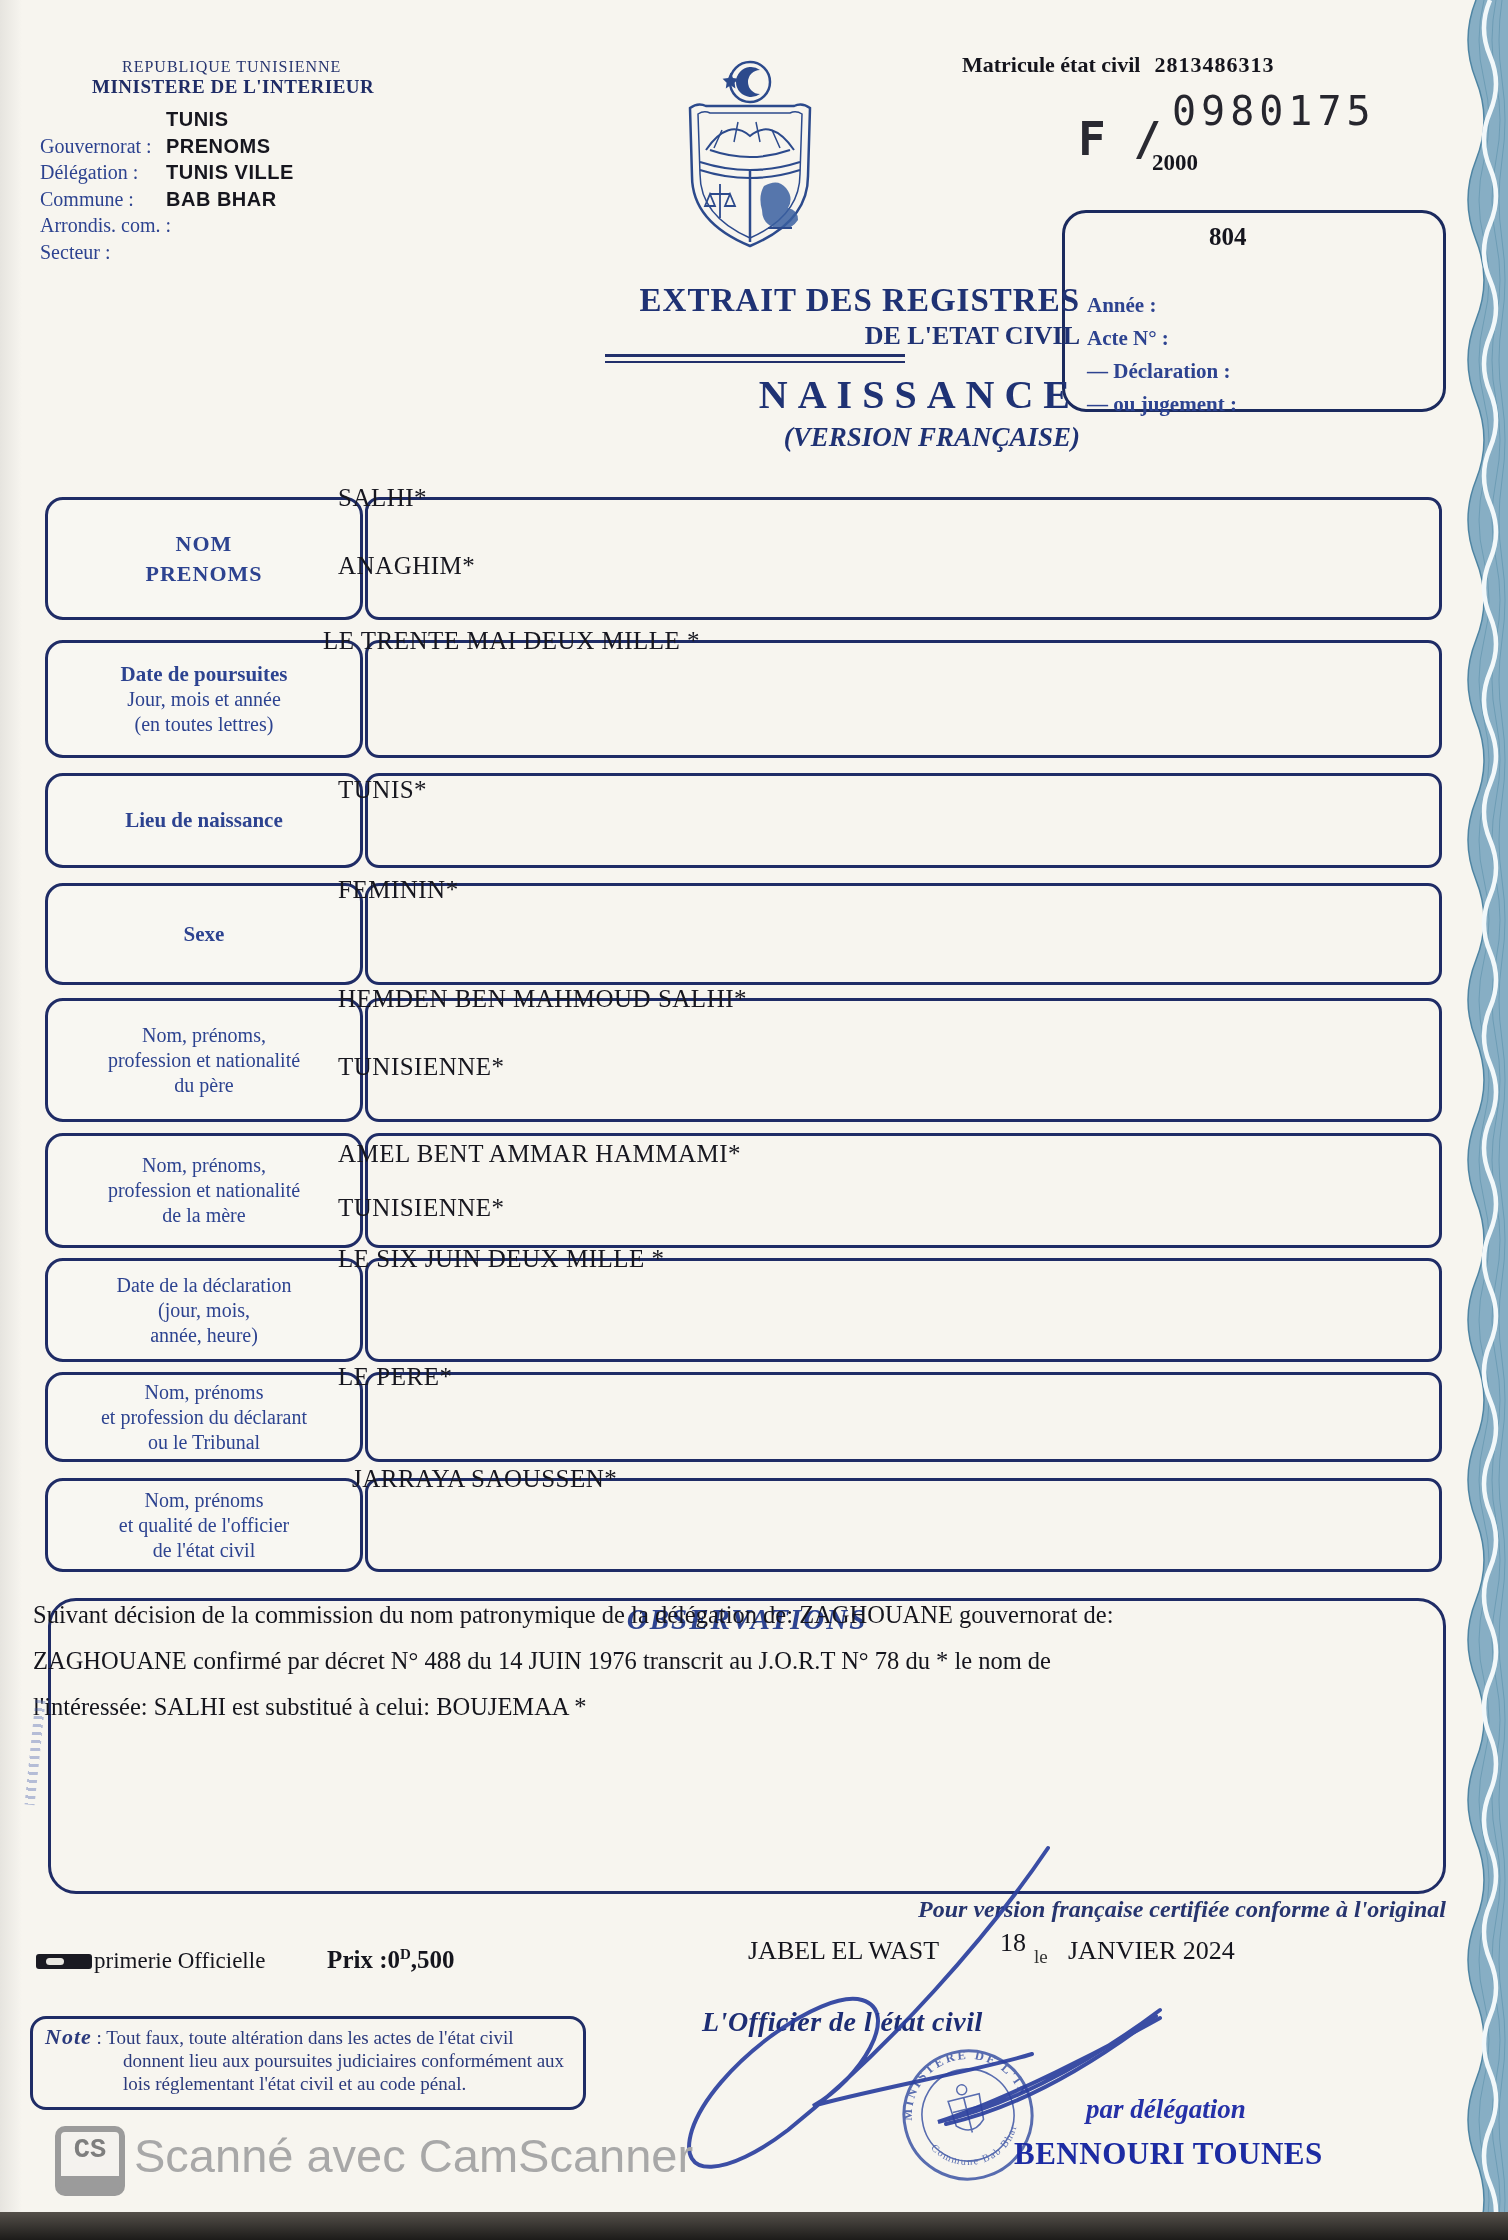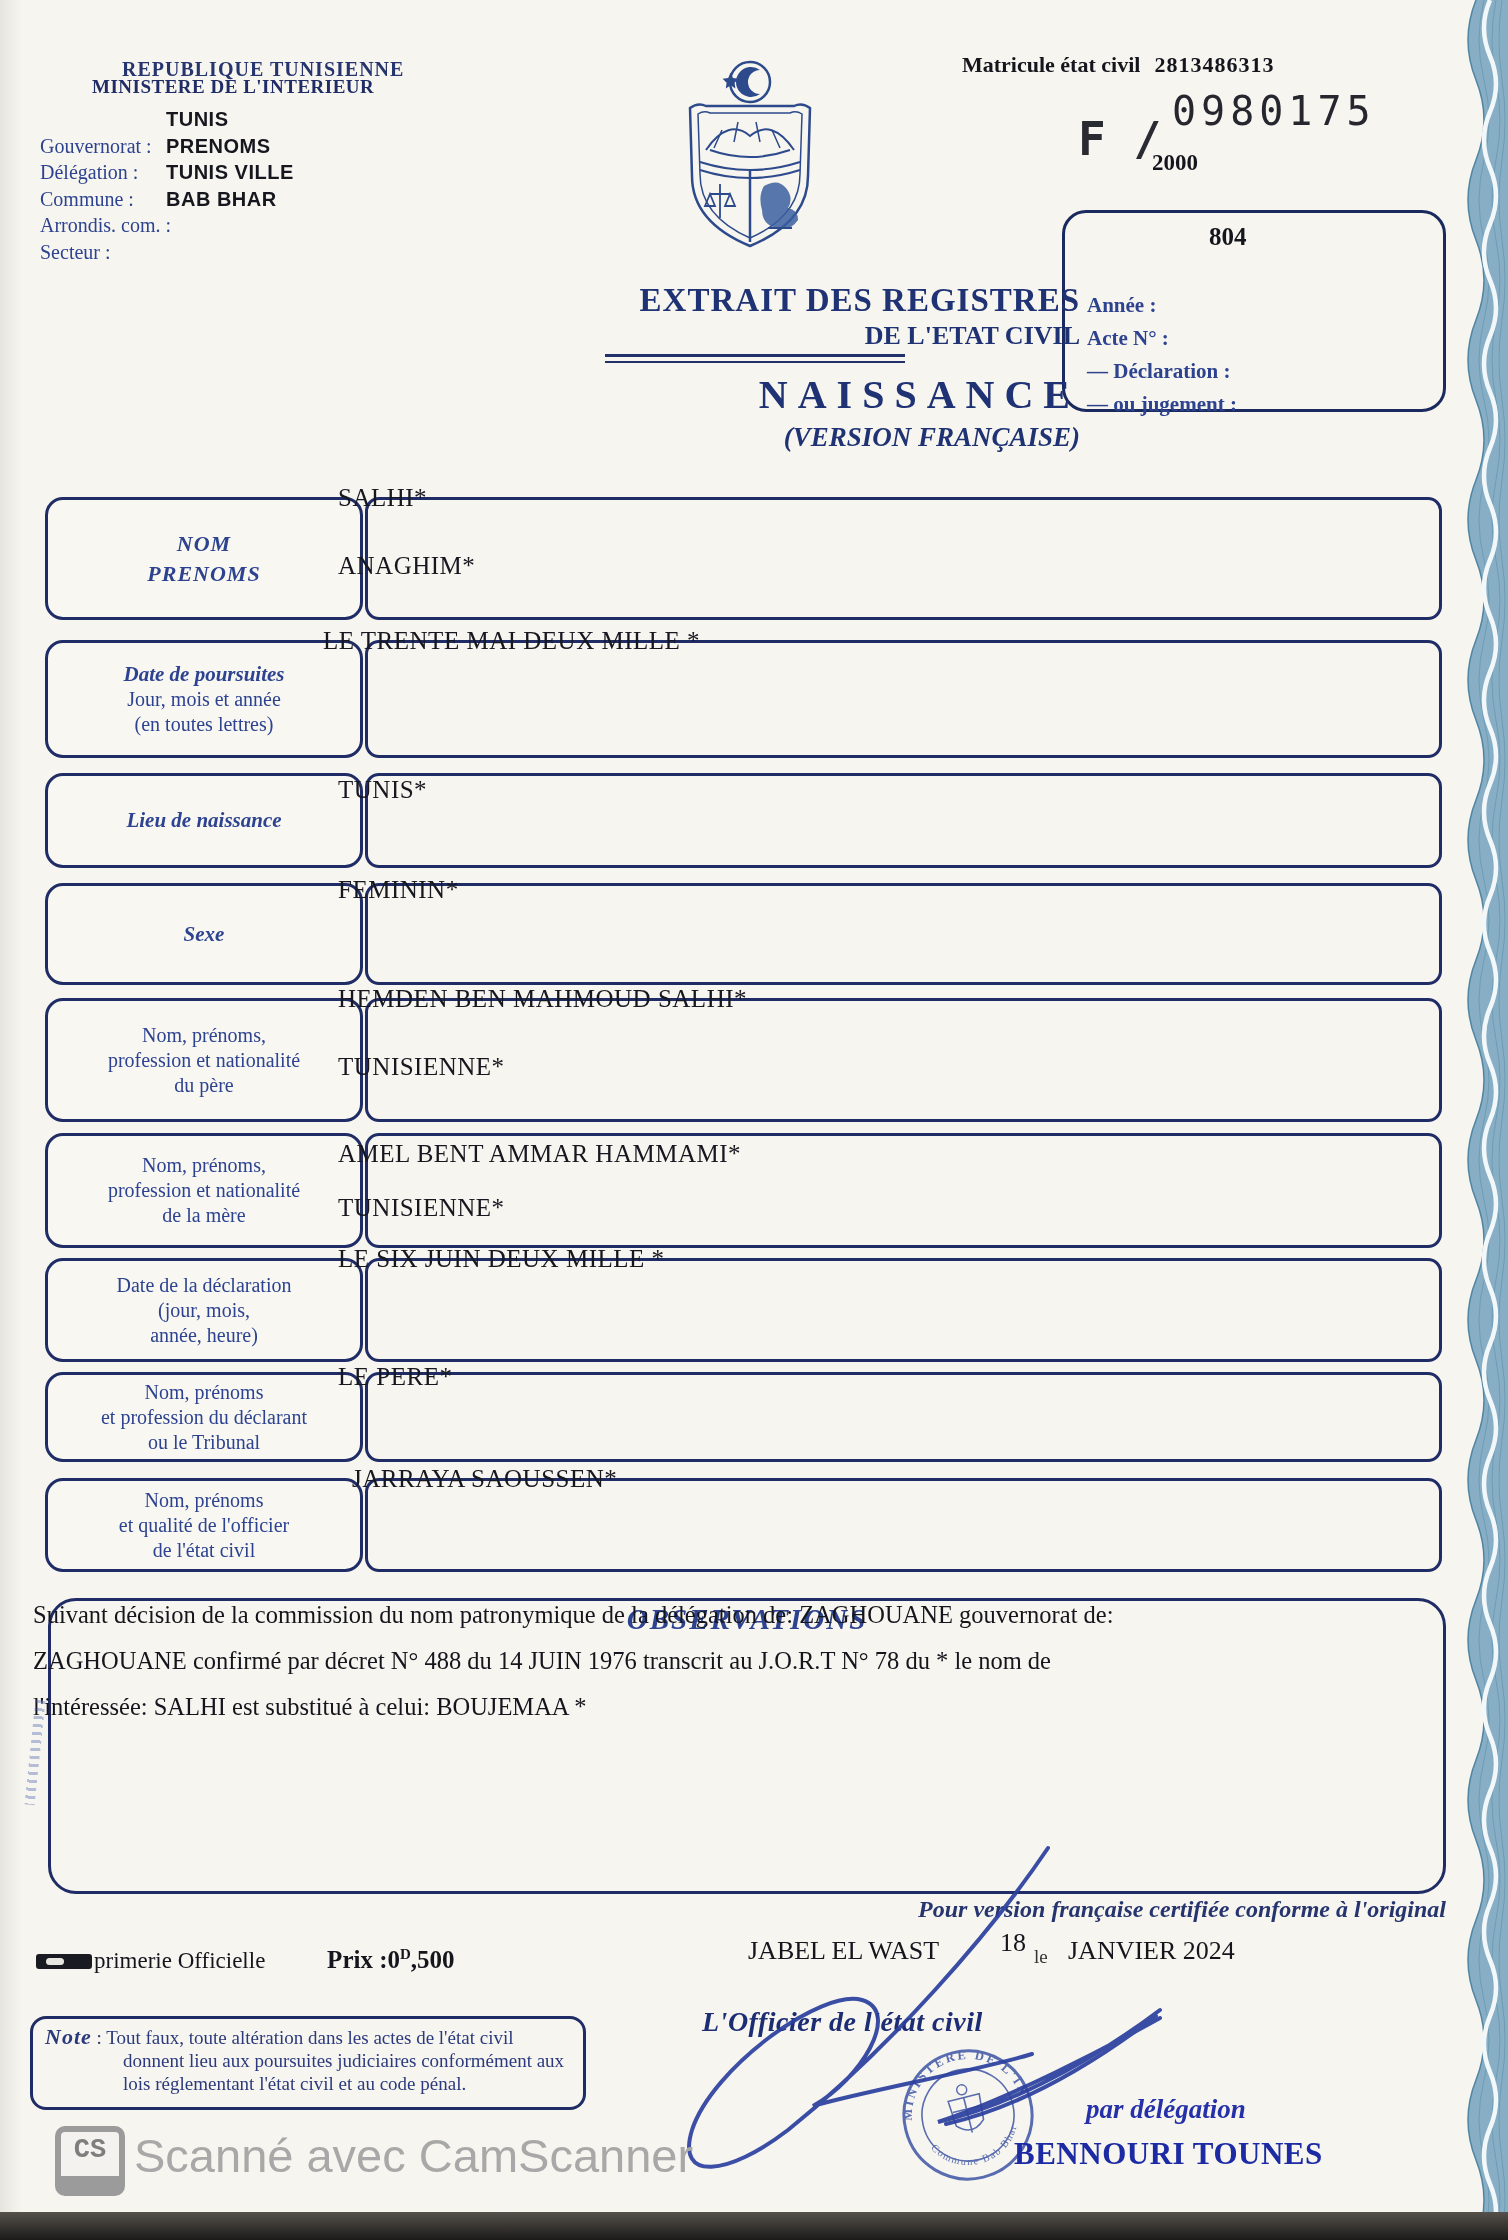--- a/index.html
+++ b/index.html
@@ -5,21 +5,21 @@
   html,body{margin:0;padding:0;background:#cfccc6;}
   .page{
     position:relative;width:1508px;height:2240px;overflow:hidden;
     background:linear-gradient(90deg,#e6e4df 0px,#f7f5ef 22px,#f7f5ef 100%);
     font-family:"Liberation Serif",serif;color:#1c1c24;
   }
   .abs{position:absolute;}
   .noselect{user-select:none;}
 
   
-  .republic{left:122px;top:58px;font-size:20px;letter-spacing:1px;color:#27356f;font-weight:700;}
+  .republic{left:122px;top:58px;font-size:16px;letter-spacing:1px;color:#27356f;font-weight:400;}
   .ministry{left:92px;top:76px;font-size:19px;font-weight:bold;color:#1f2c66;letter-spacing:.5px;}
   .admin{left:40px;top:106px;font-size:20px;line-height:26.5px;}
   .admin .row{white-space:nowrap;}
   .admin .lab{display:inline-block;width:126px;color:#2d4390;}
   .admin .val{font-family:"Liberation Sans",sans-serif;font-weight:bold;font-size:20px;color:#16161e;letter-spacing:.5px;}
 
   .matricule{left:962px;top:52px;font-size:22px;font-weight:bold;color:#15151d;}
   .matricule .mv{margin-left:14px;letter-spacing:1px;}
   .serial-f{left:1078px;top:112px;font-size:46px;font-weight:bold;color:#2a2a32;font-family:"DejaVu Sans Mono",monospace;}
   .serial-n{left:1172px;top:88px;font-size:40px;color:#26262e;font-family:"DejaVu Sans Mono",monospace;letter-spacing:5px;}
@@ -37,21 +37,21 @@
   .t-underline{width:300px;height:4px;border-top:3px solid #22306b;border-bottom:2px solid #22306b;margin:3px auto 8px auto;}
   .t3{font-size:40px;font-weight:bold;letter-spacing:10px;}
   .t4{font-size:27px;font-weight:bold;font-style:italic;margin-top:4px;}
 
   
   .frow{position:absolute;left:45px;width:1397px;}
   .flabel{position:absolute;left:0;top:0;bottom:0;width:312px;border:3px solid #1f2c66;border-radius:18px;
           display:flex;flex-direction:column;justify-content:center;align-items:center;
           color:#2d4390;font-size:20px;line-height:25px;text-align:center;background:rgba(255,255,255,.2);}
   .flabel span:empty{display:none;}
-  .flabel .strong{font-weight:bold;font-size:21px;font-style:italic;}
+  .flabel .strong{font-weight:bold;font-size:21px;}
   .r1 .flabel .strong{font-size:22px;letter-spacing:1px;line-height:30px;}
   .fvalue{position:absolute;left:320px;right:0;top:0;bottom:0;border:3px solid #1f2c66;border-radius:14px;}
   .v{position:absolute;left:-30px;font-size:25px;color:#17171f;letter-spacing:.5px;white-space:nowrap;}
   .r1 .v1{top:-16px;}  .r1 .v2{top:52px;}
   .r2 .v1{top:-16px;left:-45px;}
   .r3 .v1{top:0px;}
   .r4 .v1{top:-10px;}
   .r5 .v1{top:-16px;}  .r5 .v2{top:52px;}
   .r6 .v1{top:4px;}    .r6 .v2{top:58px;}
   .r7 .v1{top:-16px;}

